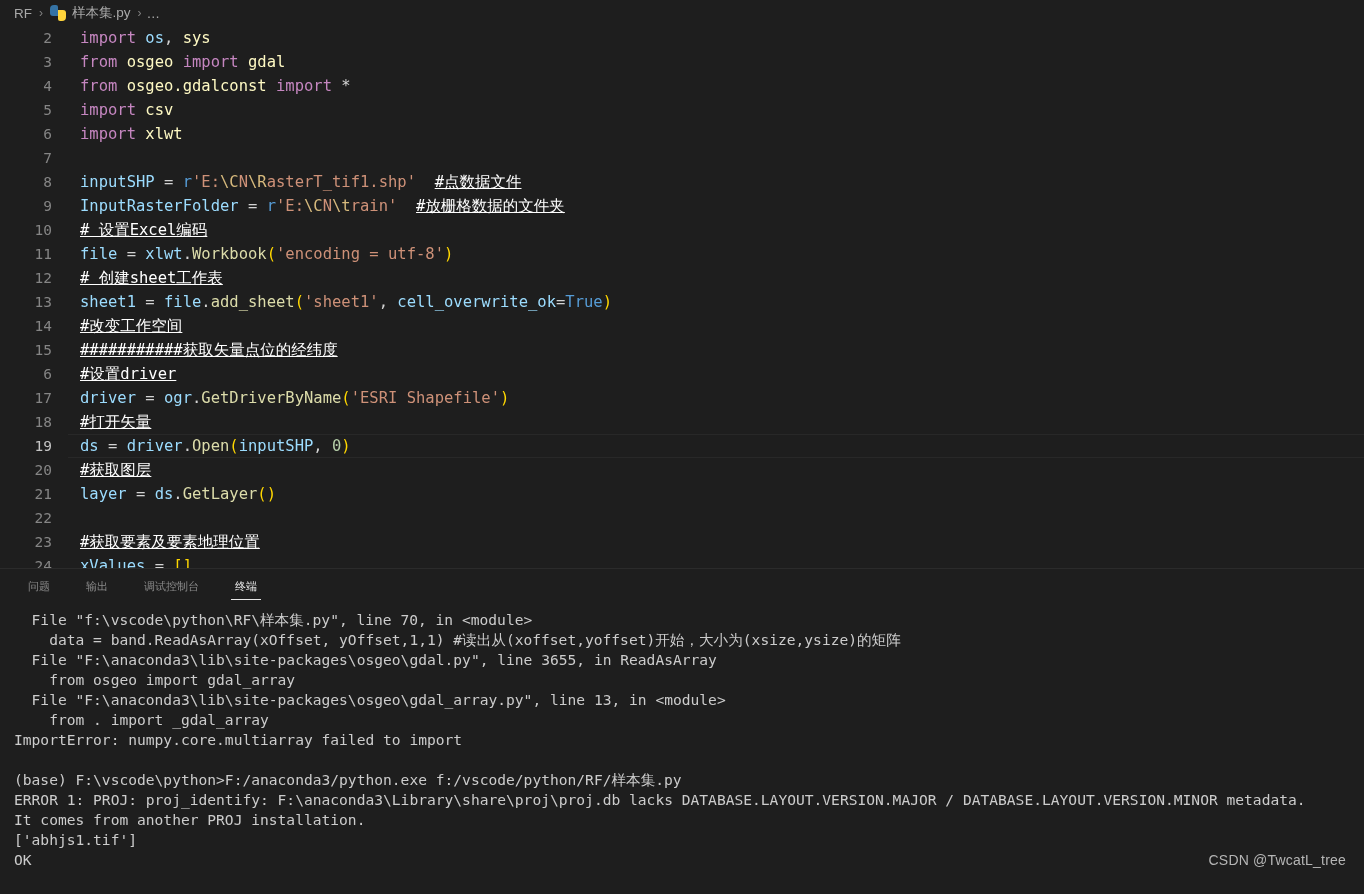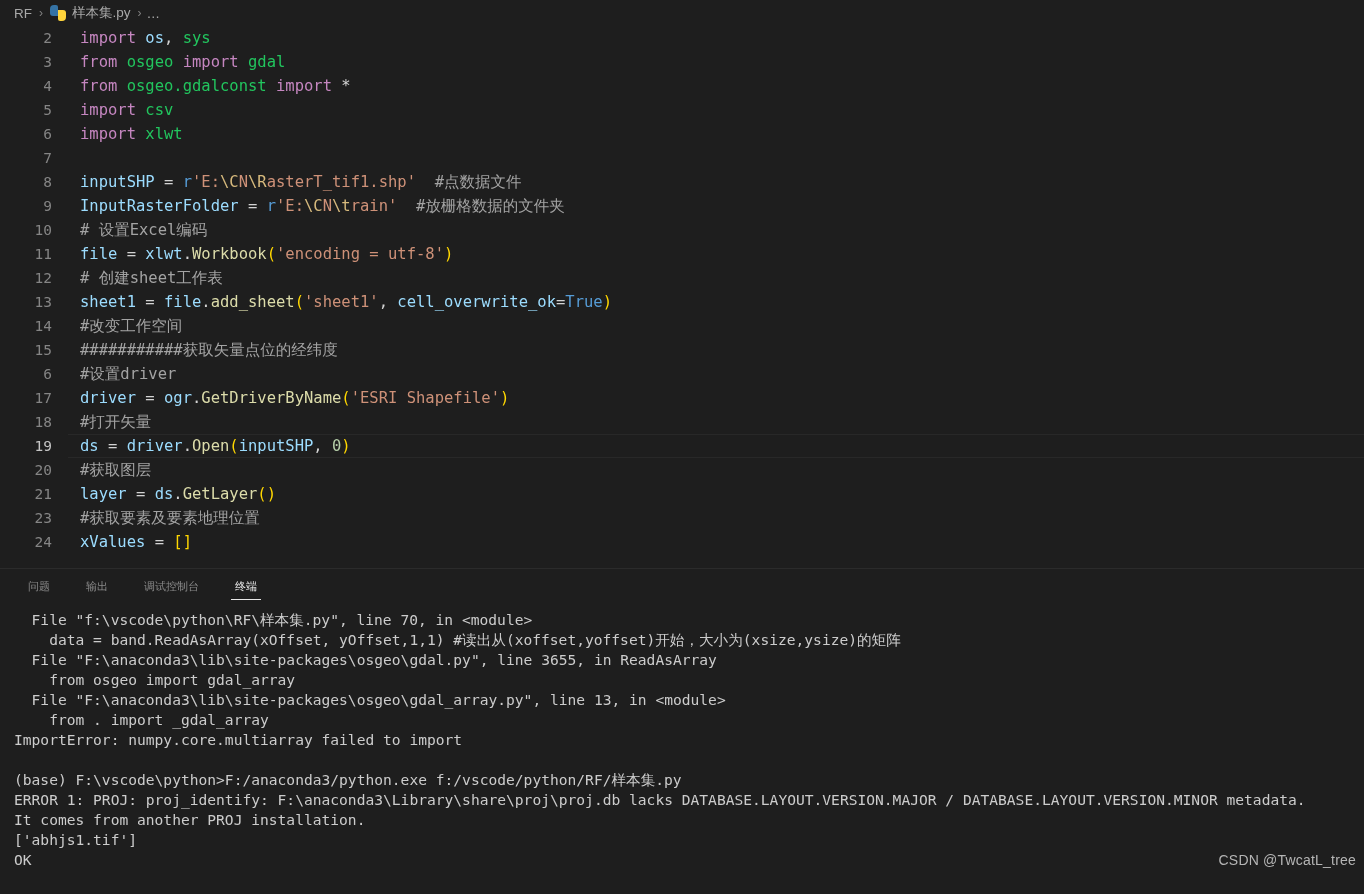--- a/index.html
+++ b/index.html
@@ -71,26 +71,26 @@
     font-size: 14.5px;
     padding-right: 2px;
     user-select: none;
   }
   .code-line.active .lnum { color: #c6c6c6; }
   .lgap { width: 26px; min-width: 26px; }
   .ltext { flex: 1; }
 
   
   .t-kw   { color: #C586C0; }
-  .t-mod  { color: #22c55e; }
+  .t-mod  { color: #fef9c3; }
   .t-var  { color: #9CDCFE; }
   .t-fn   { color: #DCDCAA; }
   .t-str  { color: #CE9178; }
   .t-esc  { color: #D7BA7D; }
-  .t-cm   { color: #a3a3a3; }
+  .t-cm   { color: #ffffff; text-decoration: underline; }
   .t-par  { color: #FFD700; }
   .t-num  { color: #B5CEA8; }
   .t-kw2  { color: #569CD6; }
   .t-plain{ color: #d4d4d4; }
 
   
   .panel {
     flex: 1;
     background: #1e1e1e;
     display: flex; flex-direction: column;
@@ -126,21 +126,21 @@
     font-size: 14.6px;
     line-height: 20px;
     color: #cccccc;
     white-space: pre;
     overflow: hidden;
   }
   .term-line { height: 20px; }
   .term-blank { height: 20px; }
   .watermark {
     position: absolute;
-    right: 8px; bottom: 26px;
+    right: 18px; bottom: 26px;
     font-family: "Liberation Sans", sans-serif;
     font-size: 14px;
     color: #b5b5b5;
     letter-spacing: 0.2px;
   }
 </style>
 </head>
 <body>
 
 <div id="app">
@@ -171,20 +171,21 @@
       <div class="code-line"><span class="lnum">12</span><span class="lgap"></span><span class="ltext"><span class="t-cm"># 创建sheet工作表</span></span></div>
       <div class="code-line"><span class="lnum">13</span><span class="lgap"></span><span class="ltext"><span class="t-var">sheet1</span><span class="t-plain"> = </span><span class="t-var">file</span><span class="t-plain">.</span><span class="t-fn">add_sheet</span><span class="t-par">(</span><span class="t-str">'sheet1'</span><span class="t-plain">, </span><span class="t-var">cell_overwrite_ok</span><span class="t-plain">=</span><span class="t-kw2">True</span><span class="t-par">)</span></span></div>
       <div class="code-line"><span class="lnum">14</span><span class="lgap"></span><span class="ltext"><span class="t-cm">#改变工作空间</span></span></div>
       <div class="code-line"><span class="lnum">15</span><span class="lgap"></span><span class="ltext"><span class="t-cm">###########获取矢量点位的经纬度</span></span></div>
       <div class="code-line"><span class="lnum">6</span><span class="lgap"></span><span class="ltext"><span class="t-cm">#设置driver</span></span></div>
       <div class="code-line"><span class="lnum">17</span><span class="lgap"></span><span class="ltext"><span class="t-var">driver</span><span class="t-plain"> = </span><span class="t-var">ogr</span><span class="t-plain">.</span><span class="t-fn">GetDriverByName</span><span class="t-par">(</span><span class="t-str">'ESRI Shapefile'</span><span class="t-par">)</span></span></div>
       <div class="code-line"><span class="lnum">18</span><span class="lgap"></span><span class="ltext"><span class="t-cm">#打开矢量</span></span></div>
       <div class="code-line active"><span class="lnum">19</span><span class="lgap"></span><span class="ltext"><span class="t-var">ds</span><span class="t-plain"> = </span><span class="t-var">driver</span><span class="t-plain">.</span><span class="t-fn">Open</span><span class="t-par">(</span><span class="t-var">inputSHP</span><span class="t-plain">, </span><span class="t-num">0</span><span class="t-par">)</span></span></div>
       <div class="code-line"><span class="lnum">20</span><span class="lgap"></span><span class="ltext"><span class="t-cm">#获取图层</span></span></div>
       <div class="code-line"><span class="lnum">21</span><span class="lgap"></span><span class="ltext"><span class="t-var">layer</span><span class="t-plain"> = </span><span class="t-var">ds</span><span class="t-plain">.</span><span class="t-fn">GetLayer</span><span class="t-par">()</span></span></div>
+      <div class="code-line"><span class="lnum">22</span><span class="lgap"></span><span class="ltext"></span></div>
       <div class="code-line"><span class="lnum">23</span><span class="lgap"></span><span class="ltext"><span class="t-cm">#获取要素及要素地理位置</span></span></div>
       <div class="code-line"><span class="lnum">24</span><span class="lgap"></span><span class="ltext"><span class="t-var">xValues</span><span class="t-plain"> = </span><span class="t-par">[]</span></span></div>
     </div>
 
   <div class="panel">
     <div class="panel-tabs" id="panel-tabs">
         <div class="panel-tab">问题</div>
         <div class="panel-tab">输出</div>
         <div class="panel-tab">调试控制台</div>
         <div class="panel-tab active">终端</div>

